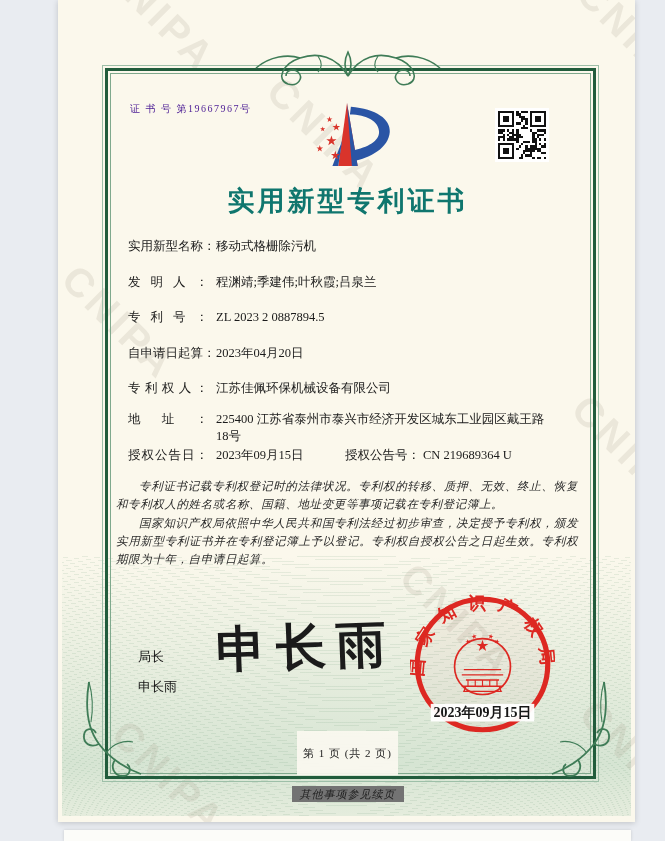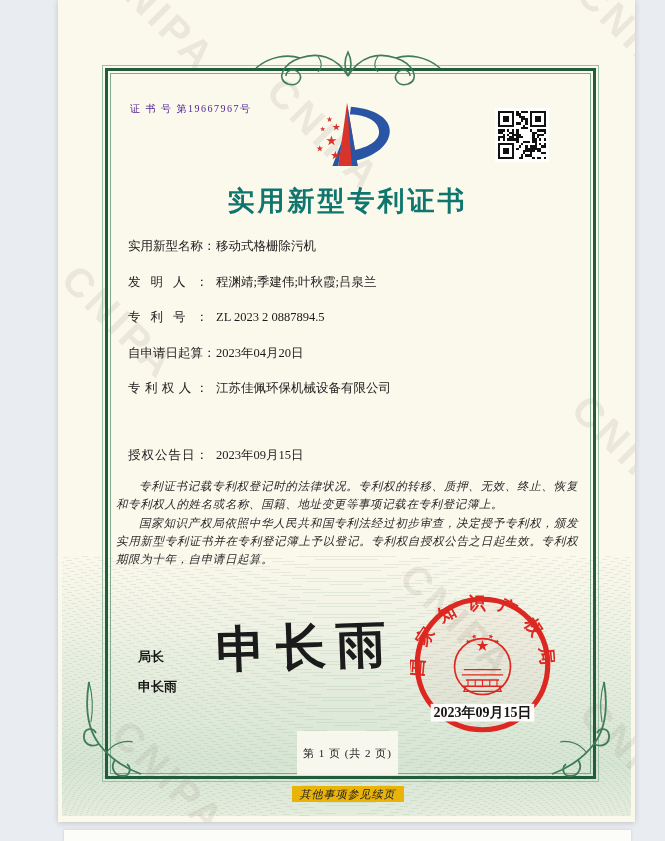--- a/index.html
+++ b/index.html
@@ -46,31 +46,31 @@
   .f-label::after{content:"："}
   .f-value{display:inline-block;vertical-align:top;margin-left:8px;max-width:332px;white-space:normal;line-height:17px}
   .grant2{position:absolute;left:217px;top:0;white-space:nowrap}
   .grant2 .f-label{width:70px}
   .paras{
     position:absolute;left:58px;top:477px;width:462px;z-index:3;
     font-size:11.5px;line-height:18px;text-align:justify;color:#2a2a2a;
     font-style:italic;letter-spacing:.6px;
   }
   .paras p{margin:0 0 1px;text-indent:2em}
-  .director{position:absolute;left:80px;z-index:3;font-family:"Liberation Sans",sans-serif;font-size:13px;font-weight:bold;color:#151515}
+  .director{position:absolute;left:80px;z-index:3;font-family:"Liberation Sans",sans-serif;font-size:13px;font-weight:normal;color:#151515}
   .signature{
     position:absolute;left:158px;top:614px;z-index:3;
     font-size:50px;font-weight:600;letter-spacing:10px;color:#1b1b1b;transform:rotate(-2deg);
   }
   .seal{position:absolute;left:352px;top:592px;width:145px;height:145px;z-index:4}
   .seal svg{display:block;width:100%;height:100%}
   .pageinfo{position:absolute;left:47px;top:746px;width:485px;z-index:3;text-align:center;font-size:11px;letter-spacing:1px;color:#222}
   .pageinfo span{background:rgba(251,249,240,.92);padding:16px 6px}
   .contnote{position:absolute;left:47px;top:787px;width:485px;z-index:3;text-align:center;font-size:11px;font-style:italic;letter-spacing:1px;color:#222}
-  .contnote span{background:#eab308;padding:2px 8px}
+  .contnote span{background:#737373;padding:2px 8px}
   .orn-top{position:absolute;left:190px;top:46px;width:200px;height:46px;z-index:3}
   .orn-corner{position:absolute;width:62px;height:100px;z-index:3}
   .orn-br{left:492px;top:680px}
   .orn-bl{left:23px;top:680px;transform:scaleX(-1)}
 </style>
 </head>
 <body>
 
 <div class="page">
 
@@ -278,22 +278,28 @@
   </div>
   <div class="frow" style="top:309px">
     <span class="f-label">专利号</span><span class="f-value">ZL 2023 2 0887894.5</span>
   </div>
   <div class="frow" style="top:345px">
     <span class="f-label">自申请日起算</span><span class="f-value">2023年04月20日</span>
   </div>
   <div class="frow" style="top:380px">
     <span class="f-label">专利权人</span><span class="f-value">江苏佳佩环保机械设备有限公司</span>
   </div>
+  <div class="frow" style="top:411px">
+    <span class="f-label">地址</span><span class="f-value">225400 江苏省泰州市泰兴市经济开发区城东工业园区戴王路18号</span>
+  </div>
   <div class="frow" style="top:447px">
     <span class="f-label">授权公告日</span><span class="f-value">2023年09月15日</span>
+    <span class="grant2">
+      <span class="f-label">授权公告号</span><span class="f-value">CN 219689364 U</span>
+    </span>
   </div>
 
   <div class="paras">
     <p>专利证书记载专利权登记时的法律状况。专利权的转移、质押、无效、终止、恢复和专利权人的姓名或名称、国籍、地址变更等事项记载在专利登记簿上。</p>
     <p>国家知识产权局依照中华人民共和国专利法经过初步审查，决定授予专利权，颁发实用新型专利证书并在专利登记簿上予以登记。专利权自授权公告之日起生效。专利权期限为十年，自申请日起算。</p>
   </div>
 
   <div class="director" style="top:648px">局长</div>
   <div class="director" style="top:678px">申长雨</div>
   <div class="signature">申长雨</div>

